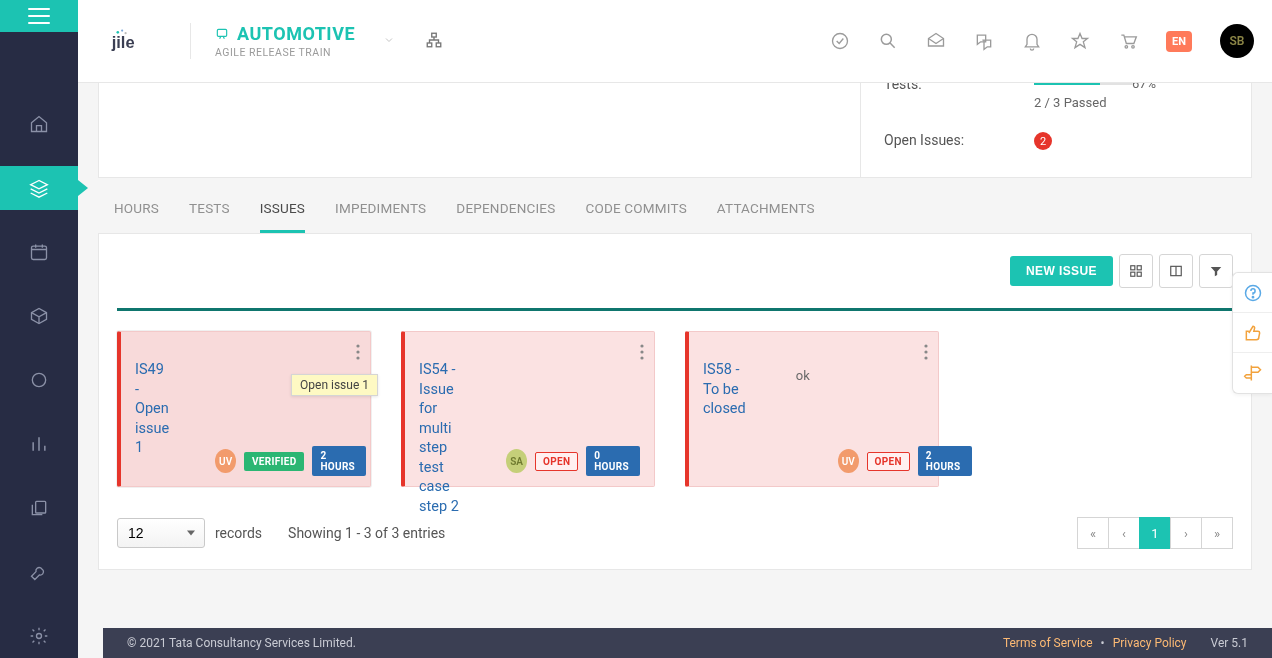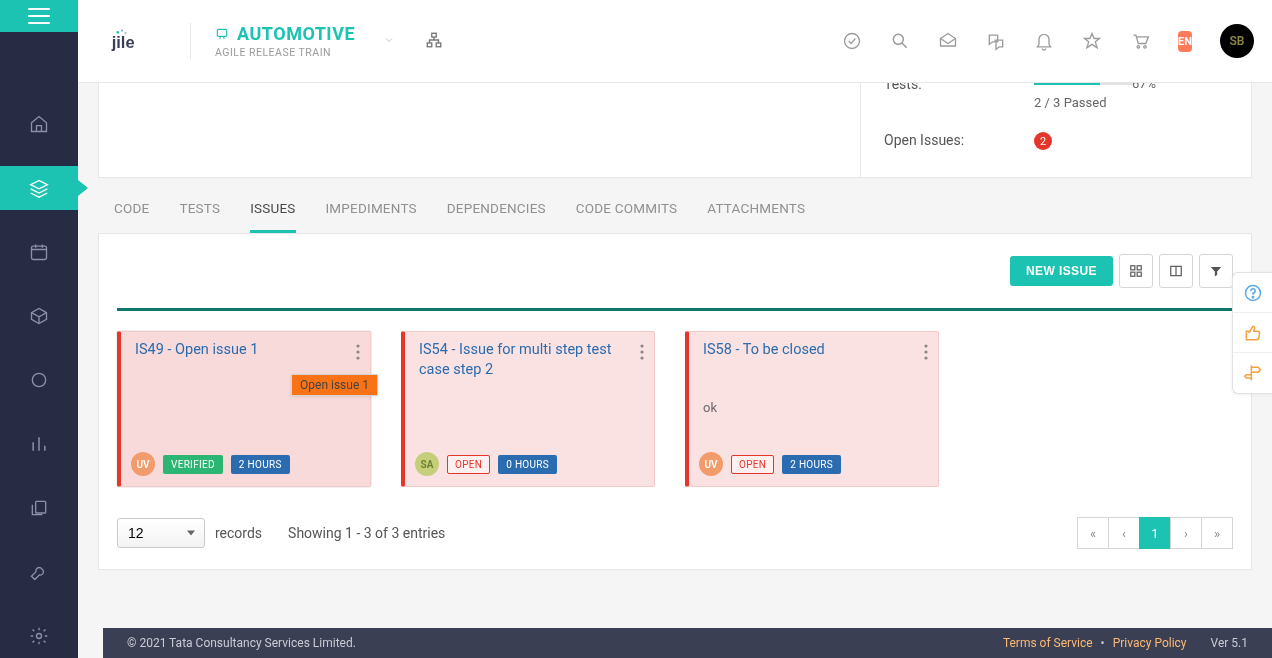--- a/index.html
+++ b/index.html
@@ -65,21 +65,21 @@
   .logo { display: flex; align-items: center; margin-right: 28px; }
   .logo svg { width: 52px; height: 40px; }
   .project-block { display: flex; flex-direction: column; border-left: 1px solid #e7e7e7; padding-left: 24px; padding-right: 60px; position: relative; }
   .project-name { font-size: 18px; font-weight: 700; color: #1cc3b2; letter-spacing: .5px; display:flex; align-items:center; gap:8px;}
   .project-sub { font-size: 10.5px; color: #9b9b9b; letter-spacing: .5px; margin-top: 2px; }
   .project-caret { position: absolute; right: 20px; top: 50%; transform: translateY(-50%); color: #c4c4c4; }
   .hierarchy-icon { margin-left: 10px; color: #777; cursor: pointer; }
   .flex-spacer { flex: 1; }
   .header-actions { display: flex; align-items: center; gap: 28px; color: #9b9b9b; }
   .header-actions .act { cursor: pointer; display:flex; align-items:center;}
-  .lang-badge { background: #ff7a5a; color: #fff; font-size: 11px; font-weight: 700; padding: 4px 0; border-radius: 4px; }
+  .lang-badge { background: #ff7a5a; color: #fff; font-size: 11px; font-weight: 700; padding: 4px 6px; border-radius: 4px; }
   .user-avatar { width: 34px; height: 34px; border-radius: 50%; background: #000000; color: #8b8546; display: flex; align-items: center; justify-content: center; font-size: 12px; font-weight: 600; }
 
   
   .main {
     position: absolute;
     left: 78px; top: 68px; right: 0; bottom: 30px;
     overflow: hidden;
     background: #f5f5f5;
   }
 
@@ -160,43 +160,43 @@
     margin-top: 20px;
     padding-bottom: 24px;
   }
   .card {
     width: 254px;
     height: 156px;
     background: #fbe2e2;
     border: 1px solid #f3c9c9;
     border-left: 4px solid #e6352b;
     border-radius: 2px;
-    padding: 8px 14px 10px 14px;
+    padding: 28px 14px 10px 14px;
     position: relative;
     display: flex;
-    flex-direction: column;
+    flex-direction: row;
     gap: 32px;
   }
   .card.selected { box-shadow: 0 0 0 1px rgba(0,0,0,0.06); background:#f8dada;}
   .card-title { color: #2b6cb0; font-size: 14.5px; cursor: pointer; line-height: 1.35; padding-right: 18px;}
   .card-desc { color: #6a6a6a; font-size: 13px; margin-top: 8px; }
   .card-menu { position: absolute; top: 12px; right: 10px; color: #888; cursor: pointer; }
   .card-footer { margin-top: auto; display: flex; align-items: center; gap: 8px; }
   .avatar-sm { width: 24px; height: 24px; border-radius: 50%; display: flex; align-items: center; justify-content: center; font-size: 10px; font-weight: 600; color: #fff; margin-left: -4px;}
   .av-orange { background: #f29b6c; }
   .av-olive { background: #c5cf79; color:#6f7a2f;}
-  .chip { font-size: 10px; font-weight: 400; padding: 3px 7px; border-radius: 2px; border:1px solid transparent; letter-spacing:.3px;}
+  .chip { font-size: 10px; font-weight: 700; padding: 3px 7px; border-radius: 2px; border:1px solid transparent; letter-spacing:.3px;}
   .chip-verified { background: #2bb673; color: #fff; }
   .chip-open     { color: #e6352b; border-color: #e6352b; background:#fff0f0;}
   .chip-hours    { background: #2b6cb0; color: #fff; }
 
   .tooltip {
     position: absolute;
     top: 42px; right: -8px;
-    background: #f97316; border: 1px solid #d5d5d5;
+    background: #fef9c3; border: 1px solid #d5d5d5;
     padding: 3px 8px; font-size: 12px; color: #444;
     box-shadow: 0 1px 3px rgba(0,0,0,.1);
     white-space: nowrap;
   }
 
   .table-footer {
     display: flex;
     align-items: center;
     justify-content: space-between;
     margin-top: 6px;
@@ -429,21 +429,21 @@
       <div class="metric-row">
         <div class="metric-label">Open Issues:</div>
         <div class="metric-value">
           <div class="issue-count-badge">2</div>
         </div>
       </div>
     </div>
   </div>
 
   <div class="tabs">
-    <div class="tab">CODE</div>
+    <div class="tab">HOURS</div>
     <div class="tab">TESTS</div>
     <div class="tab active">ISSUES</div>
     <div class="tab">IMPEDIMENTS</div>
     <div class="tab">DEPENDENCIES</div>
     <div class="tab">CODE COMMITS</div>
     <div class="tab">ATTACHMENTS</div>
   </div>
 
   <div class="panel">
     <div class="panel-actions">

